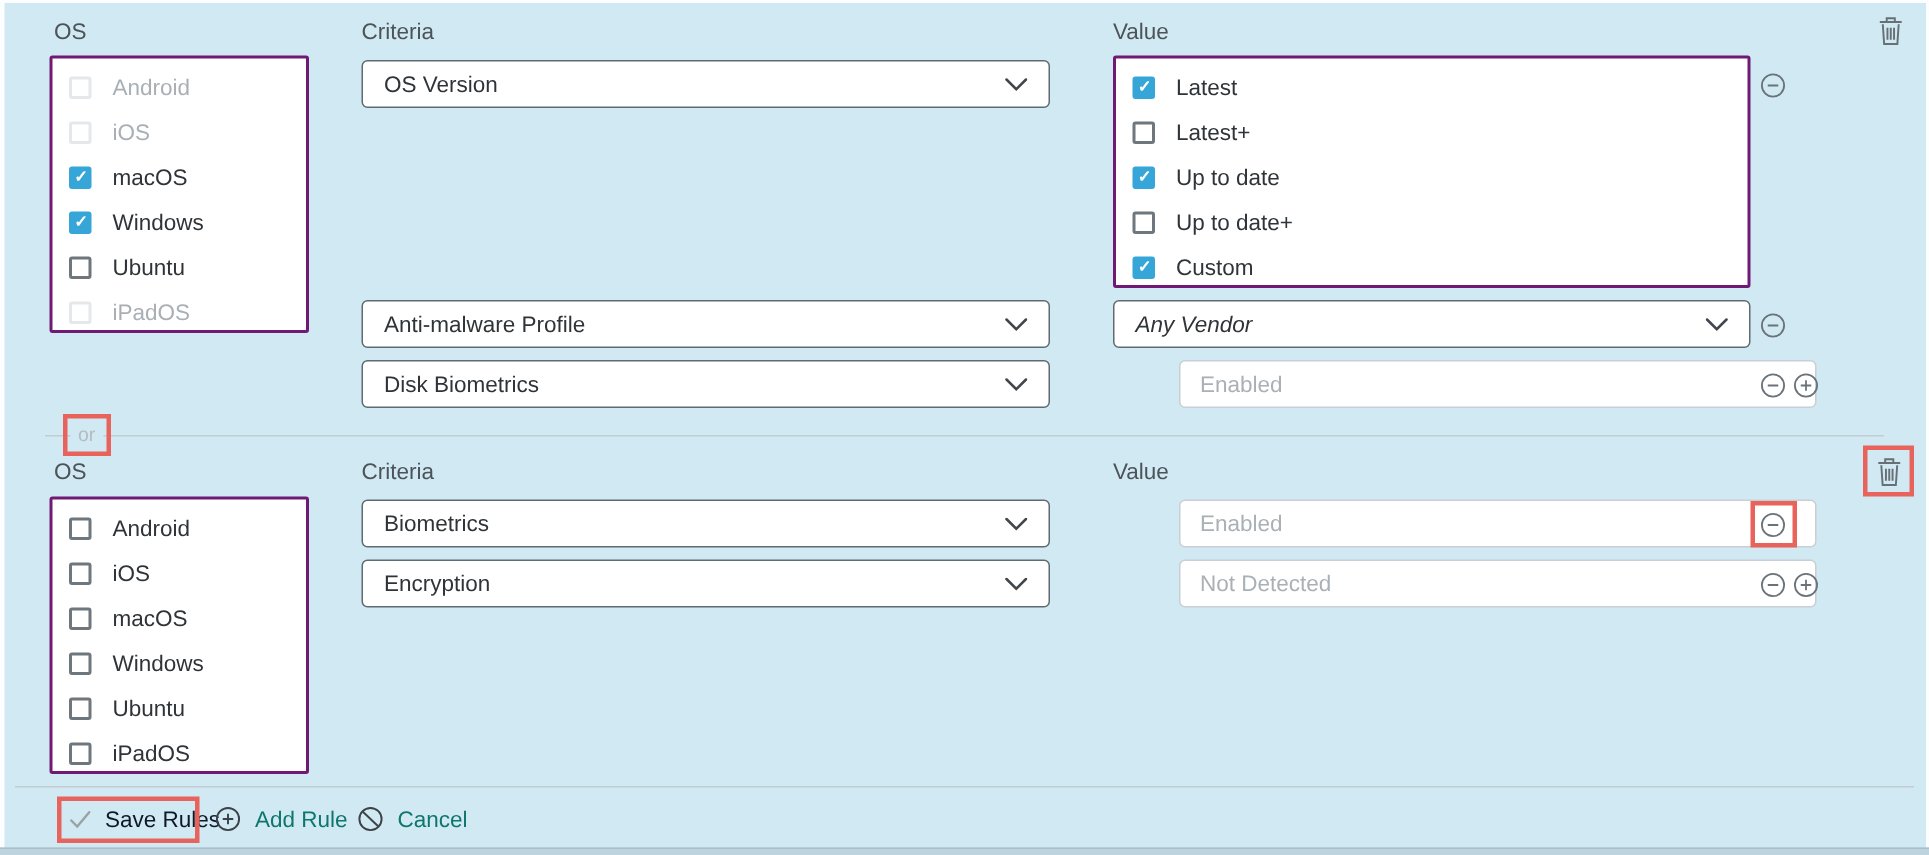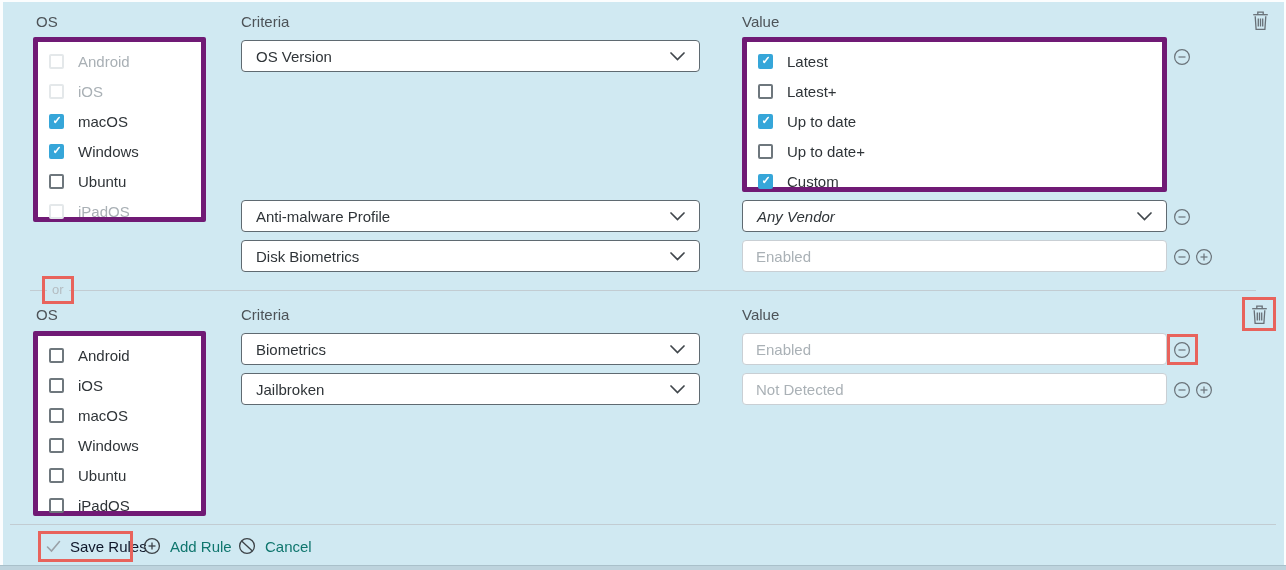--- a/index.html
+++ b/index.html
@@ -7,35 +7,35 @@
   .screen { position:relative; width:1286px; height:570px; background:#d0e9f2; overflow:hidden; }
 
   .edge { position:absolute; background:#fbfdfe; z-index:40; }
   .edge.left { left:0; top:0; width:3px; height:570px; }
   .edge.top { left:0; top:0; width:1286px; height:2px; }
   .edge.right { right:0; top:0; width:2px; height:570px; }
   .bottom-strip { position:absolute; left:0; right:0; bottom:0; height:5px; background:#bdd3dd; border-top:1px solid #a9c0ca; z-index:45; }
 
   .col-label { position:absolute; font-size:15px; color:#4d5358; }
 
-  .panel { position:absolute; background:#fff; border:5px solid #701a75; border-radius:2px; padding-top:4px; }
+  .panel { position:absolute; background:#fff; border:2px solid #701a75; border-radius:2px; padding-top:4px; }
   .opt-row { display:flex; align-items:center; height:30px; padding-left:11px; gap:14px; cursor:pointer; }
   .cb { width:15px; height:15px; border:2px solid #6e777d; border-radius:2px; background:#fff; position:relative; flex:none; }
   .opt-label { font-size:15px; color:#2f3438; }
   .opt-row.state-checked .cb { background:#36a6d9; border-color:#36a6d9; }
   .opt-row.state-checked .cb::after { content:"\2713"; position:absolute; color:#fff; font-size:11px; font-weight:bold; left:1.5px; top:-1.5px; }
   .opt-row.state-disabled .cb { border-color:#e4e8ea; }
   .opt-row.state-disabled .opt-label { color:#a9b0b5; }
 
   .dd { position:absolute; background:#fff; border:1px solid #5f6a71; border-radius:4px; height:32px;
         display:flex; align-items:center; justify-content:space-between; padding:0 14px; cursor:pointer; }
   .dd-text { font-size:15px; color:#2f3438; }
 
   .txt-input { position:absolute; background:#fff; border:1px solid #c9cfd4; border-radius:4px; height:32px;
-        padding:0 13px; font-size:15px; font-family:inherit; color:#555; width:425px; }
+        padding:0 13px; font-size:15px; font-family:inherit; color:#555; width:425px;margin-left:44px; }
   .txt-input::placeholder { color:#aab1b6; opacity:1; }
 
   .icon-btn { position:absolute; width:18px; height:18px; cursor:pointer; line-height:0; }
   .trash-btn { position:absolute; width:19px; height:21px; cursor:pointer; line-height:0; }
 
   .divider-line { position:absolute; height:1px; background:#c2ccd2; }
   .divider-or { position:absolute; font-size:13px; color:#b4bcc1; background:#d0e9f2; padding:0 5px; z-index:2; }
 
   .anno { position:absolute; border:3px solid #e8635c; z-index:50; pointer-events:none; }
 
@@ -246,21 +246,21 @@
     <span>
       <svg width="18" height="18" viewBox="0 0 18 18" fill="none" stroke="#6a737a" stroke-width="1.2">
           <circle cx="9" cy="9" r="7.4"></circle>
           <line x1="5.5" y1="9" x2="12.5" y2="9"></line>
         </svg>
     </span>
   </div>
   <div class="anno" style="left:1167px; top:334px; width:31px; height:31px;"></div>
 
   <div class="dd" style="left:241px; top:373px; width:459px;">
-    <span class="dd-text">Jailbroken</span>
+    <span class="dd-text">Encryption</span>
     <span style="line-height:0;">
       <svg width="15" height="9" viewBox="0 0 15 9" fill="none" stroke="#41474c" stroke-width="1.7" stroke-linecap="round">
           <polyline points="1,1 7.5,7.5 14,1"></polyline>
         </svg>
     </span>
   </div>
   <input class="txt-input" style="left: 742px; top: 373px;" disabled="" placeholder="Not Detected">
   <div class="icon-btn" style="left:1173px; top:381px;">
     <span>
       <svg width="18" height="18" viewBox="0 0 18 18" fill="none" stroke="#6a737a" stroke-width="1.2">

